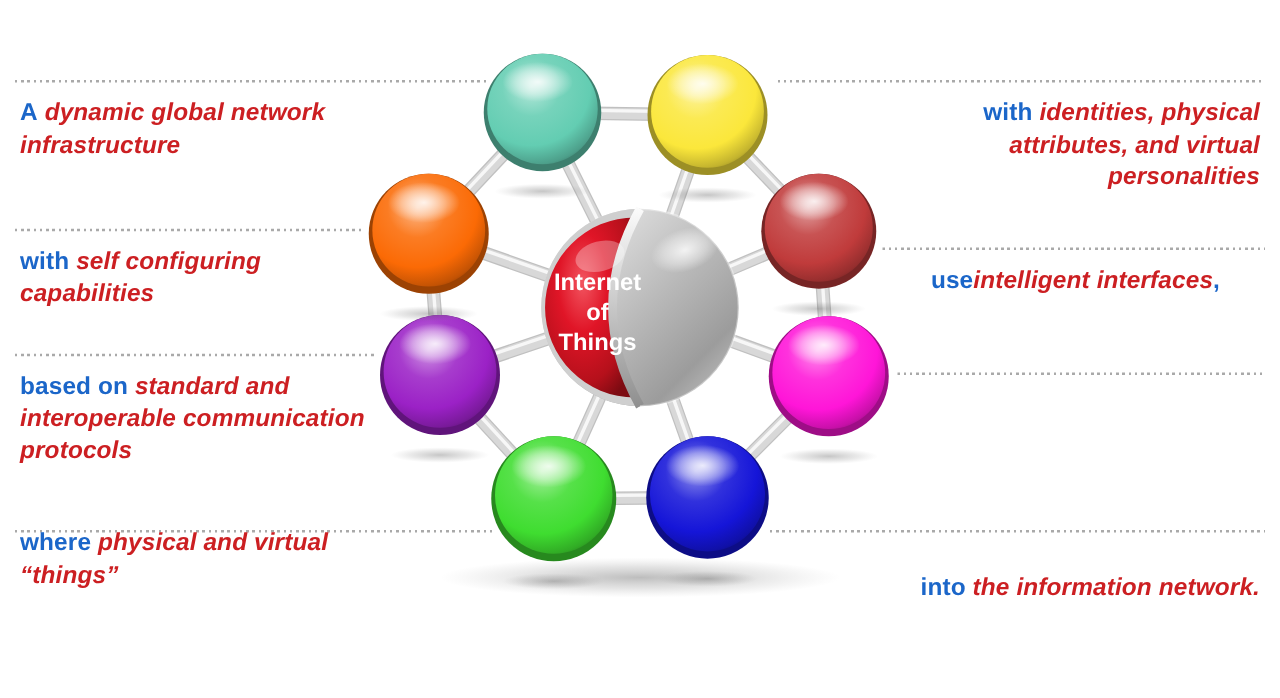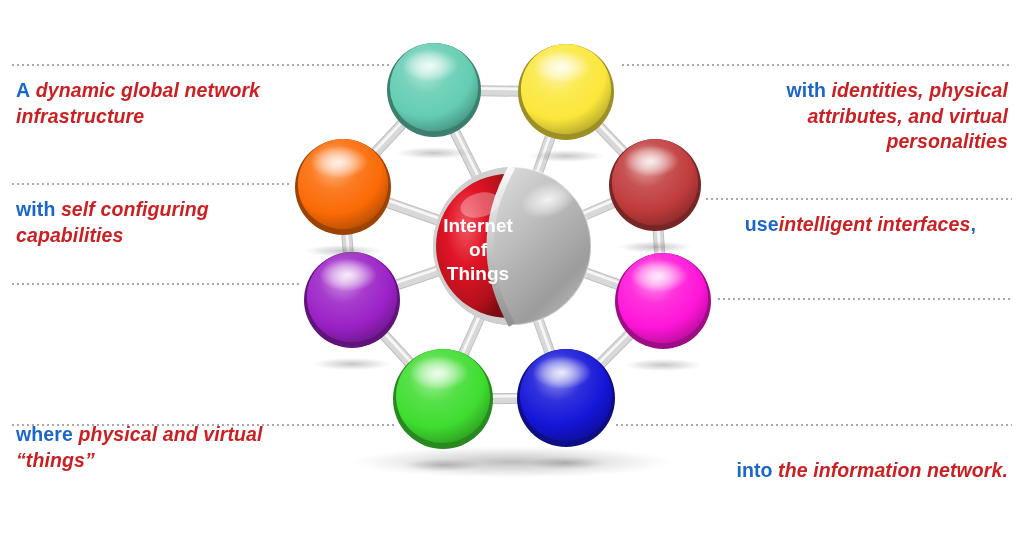--- a/index.html
+++ b/index.html
@@ -317,20 +317,24 @@
   <div class="tblock left" style="left:16px;top:78px;width:290px;">
     <span class="lead">A</span>
     <span>dynamic global network infrastructure</span>
   </div>
 
   <div class="tblock left" style="left:16px;top:197px;width:270px;">
     <span class="lead">with</span>
     <span>self configuring capabilities</span>
   </div>
 
+  <div class="tblock left" style="left:16px;top:297px;width:276px;">
+    <span class="lead">based on</span>
+    <span>standard and interoperable communication protocols</span>
+  </div>
 
   <div class="tblock left" style="left:16px;top:422px;width:290px;">
     <span class="lead">where</span>
     <span>physical and virtual “things”</span>
   </div>
 
   <div class="tblock right" style="left:716px;top:78px;width:292px;">
     <span class="lead">with</span>
     <span>identities, physical attributes, and virtual personalities</span>
   </div>

